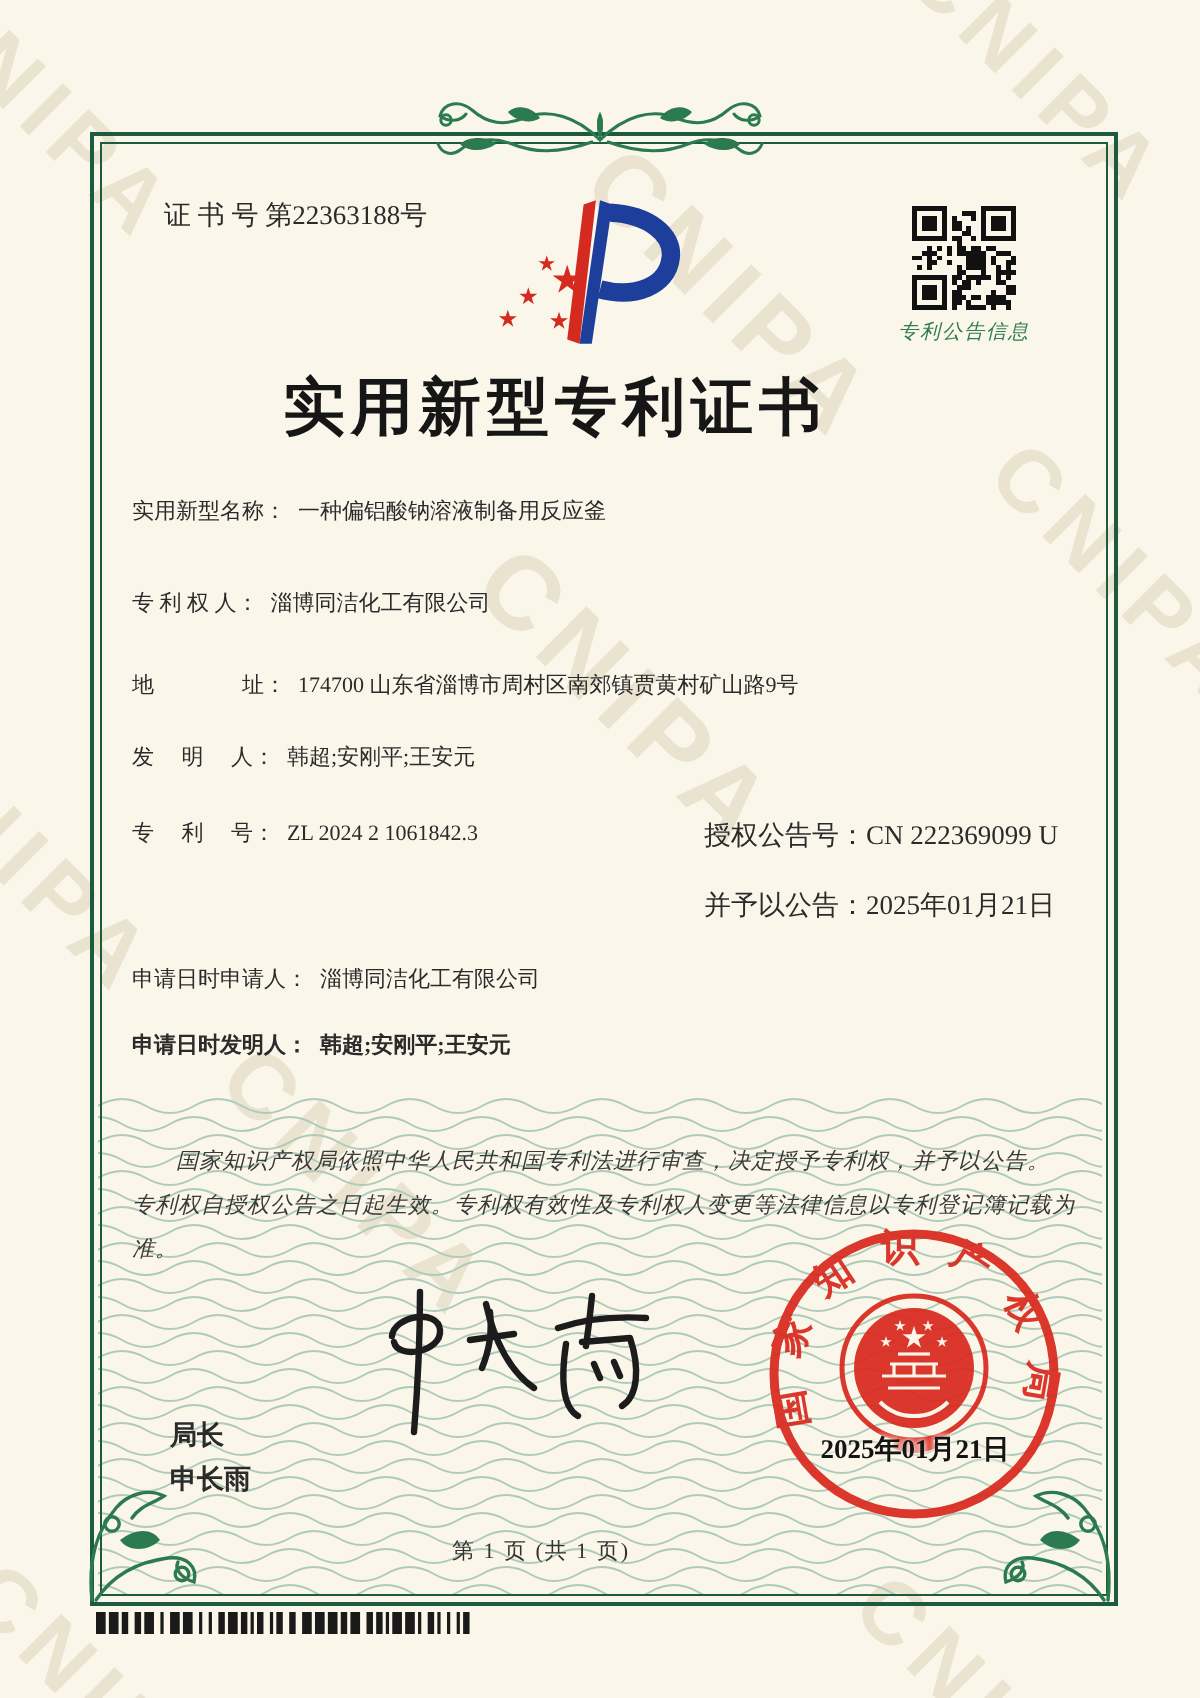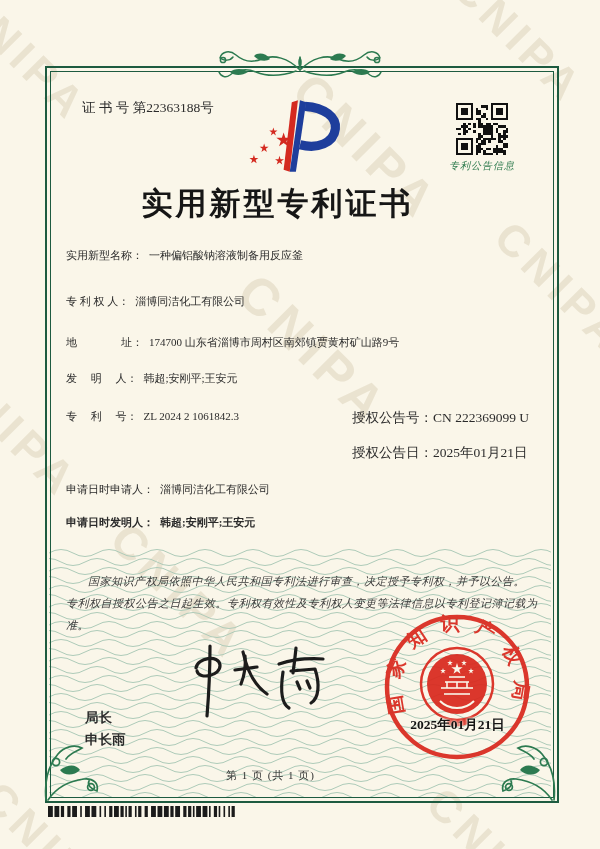--- a/index.html
+++ b/index.html
@@ -318,21 +318,21 @@
   <div class="row" style="top:371px;">
     <span class="lbl">发　 明　 人：</span><span class="val">韩超;安刚平;王安元</span>
   </div>
   <div class="row" style="top:409px;">
     <span class="lbl">专　 利　 号：</span><span class="val">ZL 2024 2 1061842.3</span>
   </div>
   <div class="rcol" style="top:409px;">
     <span class="lbl">授权公告号：</span><span class="val">CN 222369099 U</span>
   </div>
   <div class="rcol" style="top:444px;">
-    <span class="lbl">授权公告日：</span><span class="val">2025年01月21日</span>
+    <span class="lbl">并予以公告：</span><span class="val">2025年01月21日</span>
   </div>
   <div class="row" style="top:482px;">
     <span class="lbl">申请日时申请人：</span><span class="val">淄博同洁化工有限公司</span>
   </div>
   <div class="row" style="top:515px;font-weight:bold;">
     <span class="lbl">申请日时发明人：</span><span class="val">韩超;安刚平;王安元</span>
   </div>
 
   <div class="legal">
     <div class="l1">国家知识产权局依照中华人民共和国专利法进行审查，决定授予专利权，并予以公告。</div>

